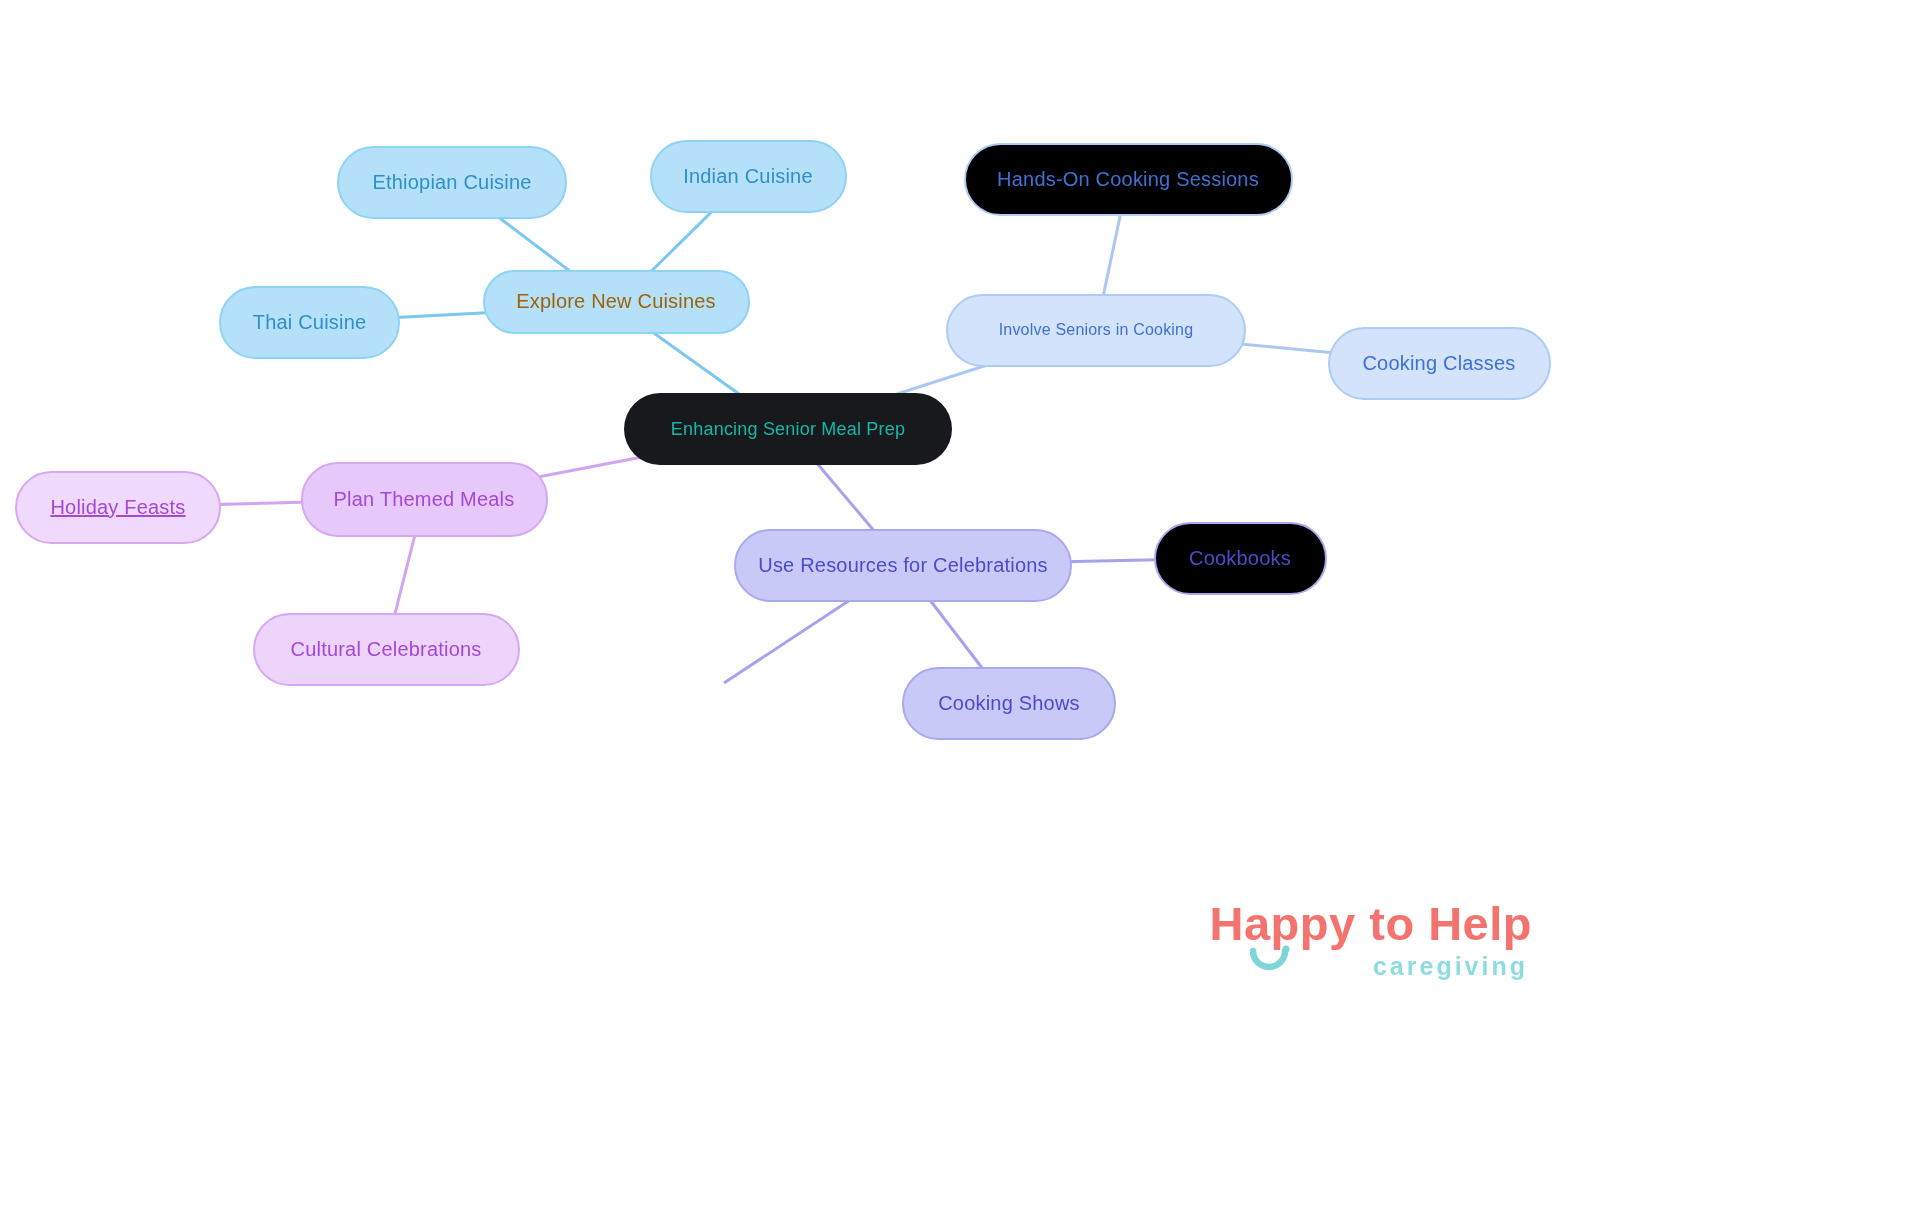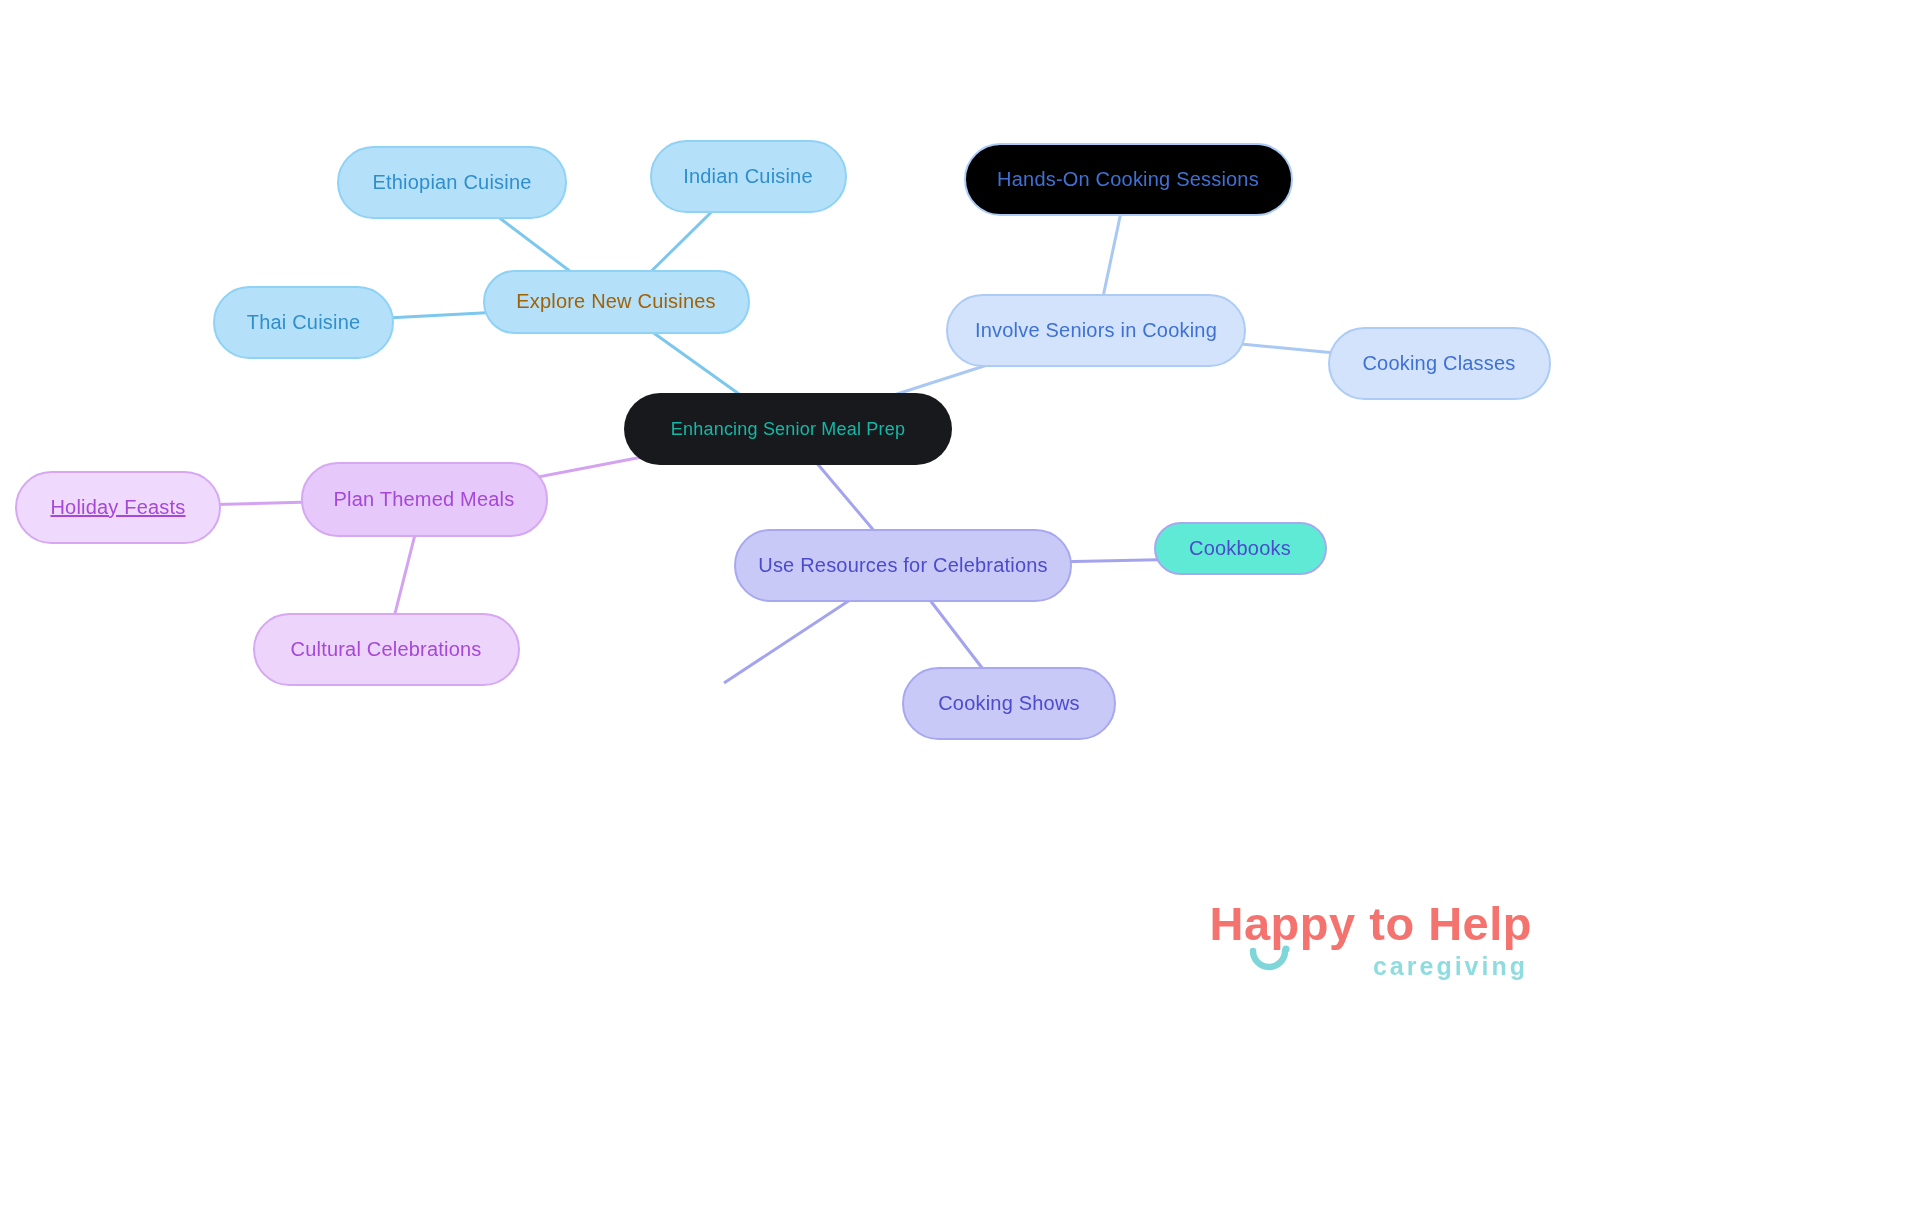--- a/index.html
+++ b/index.html
@@ -92,23 +92,23 @@
     <svg class="smile-icon" viewBox="0 0 46 46">
       <path d="M7 9 a16 16 0 0 0 32 0" fill="none" stroke="#7fd6d9" stroke-width="6.5" stroke-linecap="round"></path>
       <circle cx="40" cy="7" r="3.6" fill="#7fd6d9"></circle>
     </svg>
     <div class="tagline">caregiving</div>
   </div>
 <div class="node" style="left: 624px; top: 393px; width: 328px; height: 72px; background: rgb(23, 25, 29); border: none; color: #14b8a6; font-size: 18px;">Enhancing Senior Meal Prep</div>
     <div class="node" style="left: 482.5px; top: 269.5px; width: 267px; height: 64px; background: rgb(180, 225, 249); border: 2px solid rgb(142, 210, 246); color: #a16207; font-size: 20px;">Explore New Cuisines</div>
     <div class="node" style="left: 337px; top: 145.5px; width: 230px; height: 73px; background: rgb(180, 225, 249); border: 2px solid rgb(142, 210, 246); color: rgb(47, 142, 203); font-size: 20px;">Ethiopian Cuisine</div>
     <div class="node" style="left: 649.5px; top: 139.5px; width: 197px; height: 73px; background: rgb(180, 225, 249); border: 2px solid rgb(142, 210, 246); color: rgb(47, 142, 203); font-size: 20px;">Indian Cuisine</div>
-    <div class="node" style="left: 213px; top: 285.5px; width: 181px; height: 73px; background: rgb(180, 225, 249); border: 2px solid rgb(142, 210, 246); color: rgb(47, 142, 203); font-size: 20px;">Thai Cuisine</div>
-    <div class="node" style="left: 946px; top: 293.5px; width: 300px; height: 73px; background: rgb(210, 227, 251); border: 2px solid rgb(172, 203, 246); color: rgb(63, 113, 211); font-size: 20px;">Involve Seniors in Cooking</div>
+    <div class="node" style="left: 219px; top: 285.5px; width: 181px; height: 73px; background: rgb(180, 225, 249); border: 2px solid rgb(142, 210, 246); color: rgb(47, 142, 203); font-size: 20px;">Thai Cuisine</div>
+    <div class="node" style="left: 946px; top: 293.5px; width: 300px; height: 73px; background: rgb(210, 227, 251); border: 2px solid rgb(172, 203, 246); color: rgb(63, 113, 211); font-size: 16px;">Involve Seniors in Cooking</div>
     <div class="node" style="left: 963.5px; top: 142.5px; width: 329px; height: 73px; background: #000000; border: 2px solid rgb(172, 203, 246); color: rgb(63, 113, 211); font-size: 20px;">Hands-On Cooking Sessions</div>
     <div class="node" style="left: 1327.5px; top: 326.5px; width: 223px; height: 73px; background: rgb(210, 227, 251); border: 2px solid rgb(172, 203, 246); color: rgb(63, 113, 211); font-size: 20px;">Cooking Classes</div>
     <div class="node" style="left: 300.5px; top: 461.5px; width: 247px; height: 75px; background: rgb(230, 200, 250); border: 2px solid rgb(214, 168, 244); color: rgb(165, 72, 216); font-size: 20px;">Plan Themed Meals</div>
     <div class="node" style="left: 15px; top: 470.5px; width: 206px; height: 73px; background: rgb(239, 217, 252); border: 2px solid rgb(214, 168, 244); color: rgb(165, 72, 216); font-size: 20px; text-decoration: underline;">Holiday Feasts</div>
     <div class="node" style="left: 252.5px; top: 612.5px; width: 267px; height: 73px; background: rgb(237, 212, 251); border: 2px solid rgb(214, 168, 244); color: rgb(165, 72, 216); font-size: 20px;">Cultural Celebrations</div>
     <div class="node" style="left: 734px; top: 528.5px; width: 338px; height: 73px; background: rgb(201, 201, 247); border: 2px solid rgb(168, 168, 241); color: rgb(75, 75, 205); font-size: 20px;">Use Resources for Celebrations</div>
-    <div class="node" style="left: 1153.5px; top: 521.5px; width: 173px; height: 53px; background: #5eead4; border: 2px solid rgb(168, 168, 241); color: rgb(75, 75, 205); font-size: 20px;">Cookbooks</div>
+    <div class="node" style="left: 1153.5px; top: 521.5px; width: 173px; height: 73px; background: #000000; border: 2px solid rgb(168, 168, 241); color: rgb(75, 75, 205); font-size: 20px;">Cookbooks</div>
     <div class="node" style="left: 902px; top: 666.5px; width: 214px; height: 73px; background: rgb(201, 201, 247); border: 2px solid rgb(168, 168, 241); color: rgb(75, 75, 205); font-size: 20px;">Cooking Shows</div>
   </div>
 
 </body></html>

